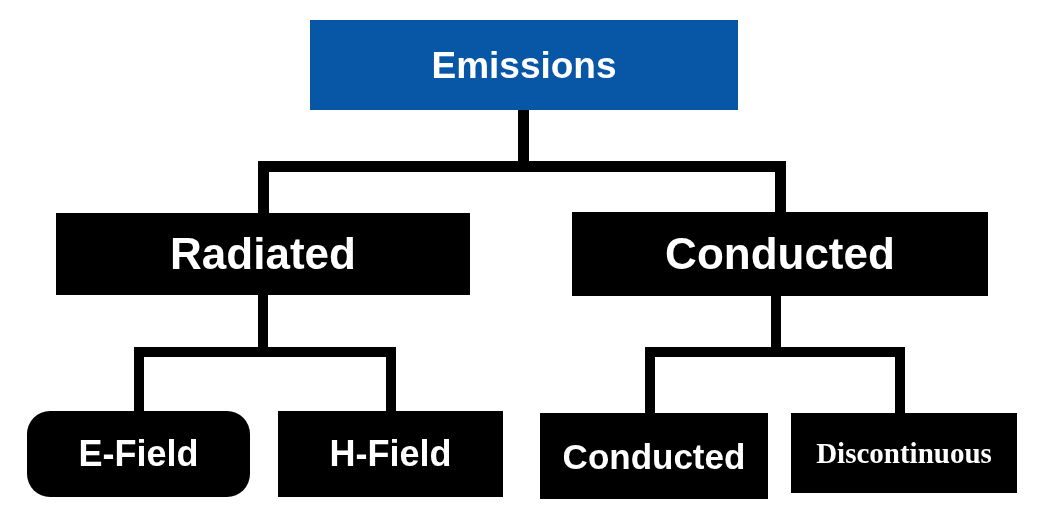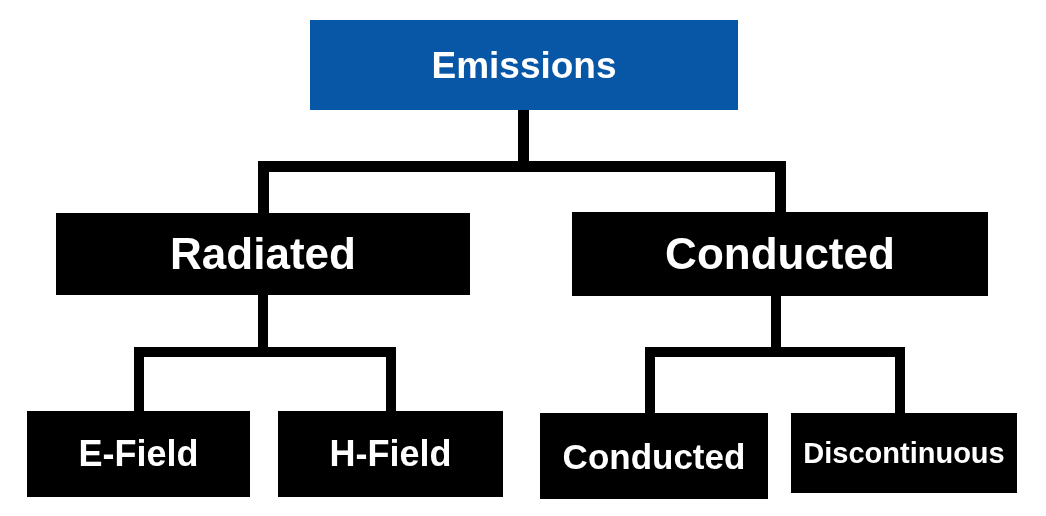--- a/index.html
+++ b/index.html
@@ -34,24 +34,24 @@
     line-height: 1;
     white-space: nowrap;
   }
   .node.root { background: var(--root-bg); }
   .connector { position: absolute; background: var(--connector); }
 
   
   #node-emissions     { left: 310px; top: 20px;  width: 428px; height: 90px; font-size: 37px; }
   #node-radiated      { left: 56px;  top: 213px; width: 414px; height: 82px; font-size: 44px; }
   #node-conducted     { left: 572px; top: 212px; width: 416px; height: 84px; font-size: 44px; }
-  #node-efield        { left: 27px;  top: 411px; width: 223px; height: 86px; font-size: 36px; }
+  #node-efield        { left: 27px;  top: 411px; width: 223px; height: 86px; font-size: 36px; border-radius: 23px; }
   #node-hfield        { left: 278px; top: 411px; width: 225px; height: 86px; font-size: 36px; text-align: center; }
   #node-continuous    { left: 540px; top: 413px; width: 228px; height: 86px; font-size: 35px; }
-  #node-discontinuous { left: 791px; top: 413px; width: 226px; height: 80px; font-size: 29px; }
+  #node-discontinuous { left: 791px; top: 413px; width: 226px; height: 80px; font-size: 29px; font-family: Liberation Serif, serif; }
 
   
   #conn-root-stem          { left: 518px; top: 110px; width: 11px;  height: 57px; }
   #conn-level1-hbar        { left: 258px; top: 161px; width: 528px; height: 11px; }
   #conn-drop-radiated      { left: 258px; top: 161px; width: 11px;  height: 52px; }
   #conn-drop-conducted     { left: 775px; top: 161px; width: 11px;  height: 52px; }
 
   #conn-radiated-stem      { left: 258px; top: 295px; width: 10px;  height: 57px; }
   #conn-radiated-hbar      { left: 134px; top: 347px; width: 262px; height: 10px; }
   #conn-drop-efield        { left: 134px; top: 347px; width: 10px;  height: 64px; }

